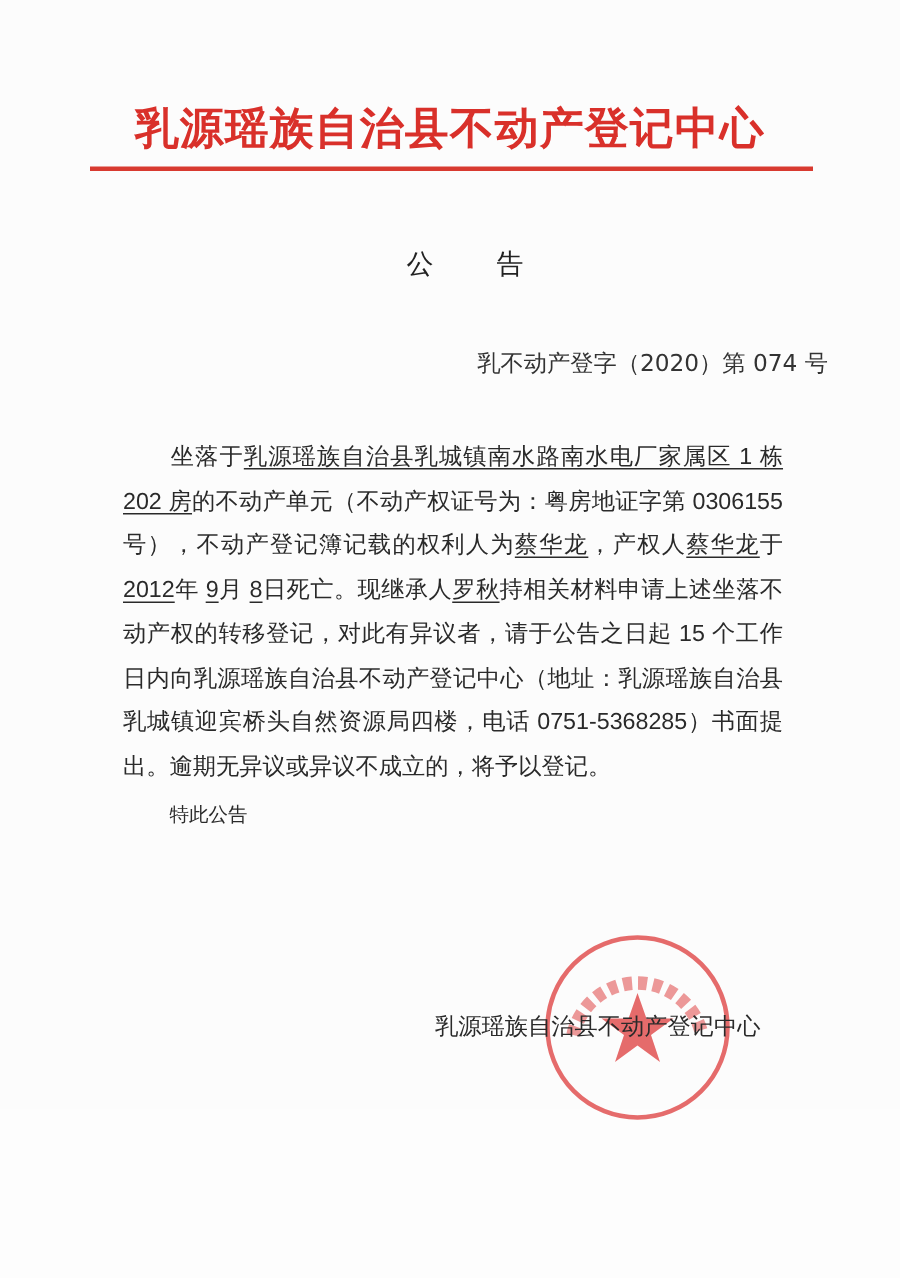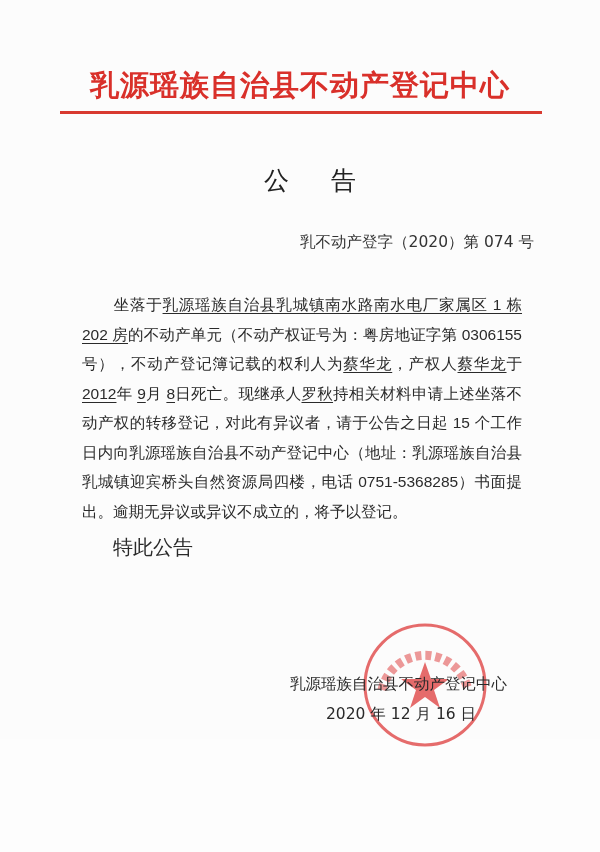--- a/index.html
+++ b/index.html
@@ -11,37 +11,37 @@
   .header-title {
     position: absolute; left: 60px; top: 66px; width: 480px; text-align: center;
     font-family: "DejaVu Sans", sans-serif; font-size: 29px; font-weight: bold;
     color: #d9302a; letter-spacing: 1px; white-space: nowrap;
   }
   .header-rule {
     position: absolute; left: 60px; top: 111px; width: 482px; height: 3px; background: #d83a30;
   }
   .doc-title {
     position: absolute; left: 0; top: 164px; width: 600px; text-align: center;
-    font-family: "DejaVu Sans", sans-serif; font-size: 25px; color: #222; letter-spacing: 42px;
+    font-family: "DejaVu Sans", sans-serif; font-size: 18px; color: #222; letter-spacing: 42px;
     padding-left: 62px; box-sizing: border-box;
   }
   .doc-number {
-    position: absolute; right: 66px; top: 232px; font-size: 15.5px; color: #333; white-space: nowrap;
+    position: absolute; right: 48px; top: 232px; font-size: 15.5px; color: #333; white-space: nowrap;
     font-family: "DejaVu Sans", sans-serif;
   }
   .body-text {
     position: absolute; left: 82px; top: 290px; width: 440px;
     font-family: Liberation Sans, sans-serif; font-size: 15.5px; line-height: 29.5px; color: #2a2a2a;
     text-align: justify;
   }
   .body-text .indent { display: inline-block; width: 31px; }
   .u { text-decoration: underline; text-underline-offset: 3px; }
   .closing {
     position: absolute; left: 113px; top: 534px; font-family: "DejaVu Sans", sans-serif;
-    font-size: 20px; color: #2a2a2a;
+    font-size: 13px; color: #2a2a2a;
   }
   .sign-org {
     position: absolute; left: 290px; top: 674px; font-family: "DejaVu Sans", sans-serif;
     font-size: 15.5px; color: #2a2a2a; white-space: nowrap; z-index: 2;
   }
   .sign-date {
     position: absolute; left: 326px; top: 704px; font-family: "DejaVu Sans", sans-serif;
     font-size: 15.5px; color: #2a2a2a; white-space: nowrap; z-index: 2;
   }
   .seal {
@@ -62,14 +62,13 @@
 
   <div class="closing">特此公告</div>
 
   <svg class="seal" viewBox="0 0 130 130">
     <circle cx="65" cy="65" r="60" fill="none" stroke="#e04848" stroke-width="3"></circle>
     <polygon points="65,42 71,59 89,59 74,70 80,88 65,77 50,88 56,70 41,59 59,59" fill="#e04848"></polygon>
     <path d="M22 70 A44 44 0 0 1 108 70" fill="none" stroke="#e04848" stroke-width="9" stroke-dasharray="6 4" opacity="0.7"></path>
   </svg>
 
   <div class="sign-org">乳源瑶族自治县不动产登记中心</div>
-  <div class="sign-date">2020 年 12 月 16 日</div>
 </div>
 
 </body></html>

